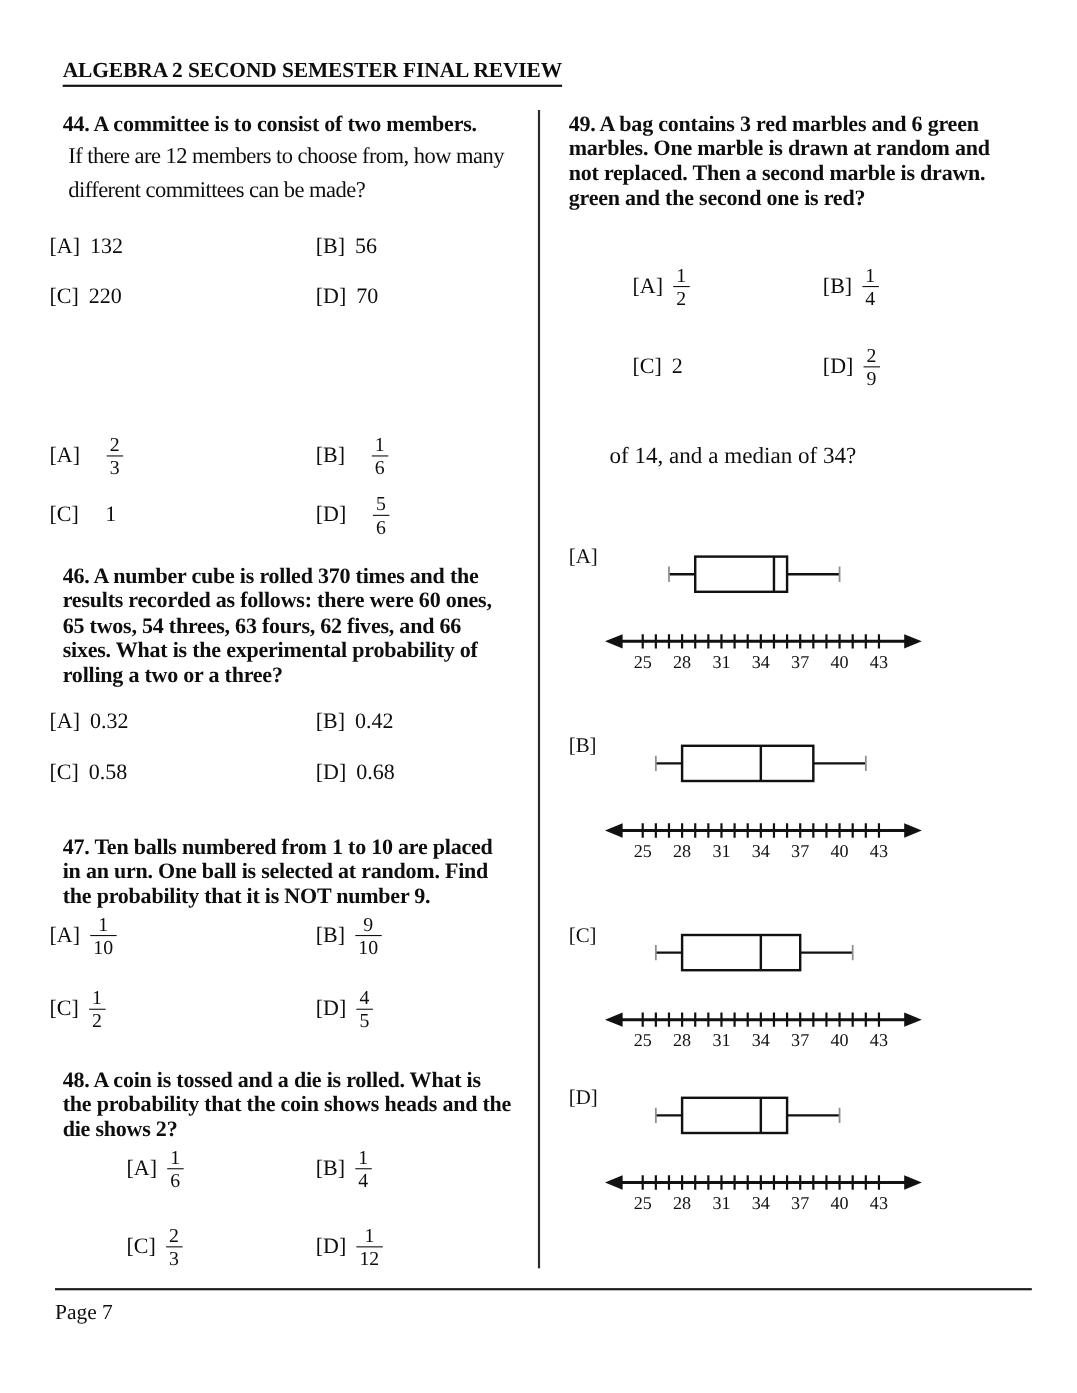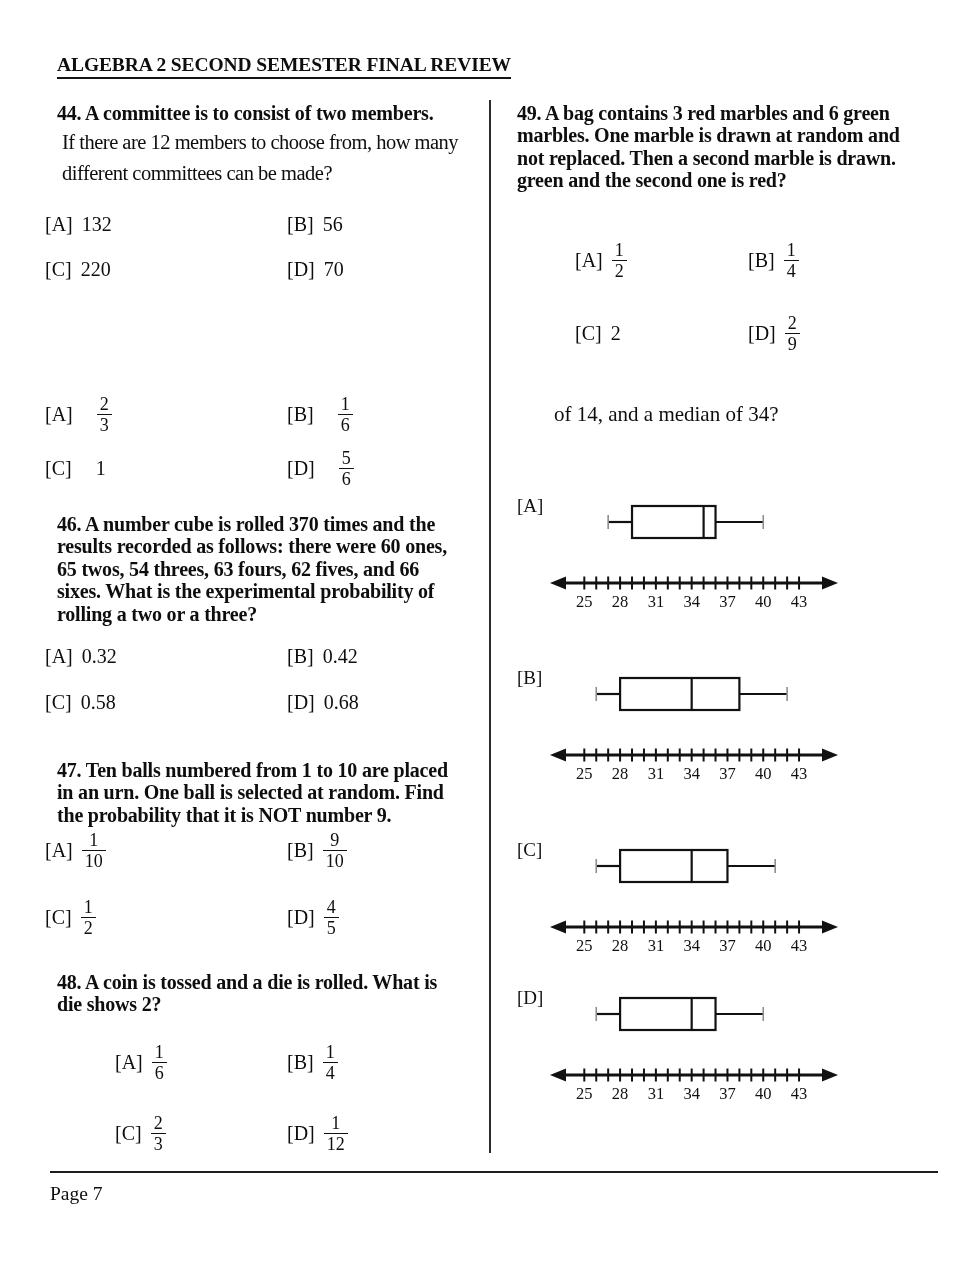--- a/index.html
+++ b/index.html
@@ -145,20 +145,21 @@
   <div class="abs opt h44" style="left:287px;top:894px">
     <span class="opt-label">[D]</span>
     <span class="frac">
       <span class="num">4</span>
       <span class="den">5</span>
     </span>
   </div>
 
   <div class="abs qtext" style="left:57px;top:971px">
     <div>48.  A coin is tossed and a die is rolled. What is</div>
+    <div>the probability that the coin shows heads and the</div>
     <div>die shows 2?</div>
   </div>
   <div class="abs opt h44" style="left:115px;top:1039px">
     <span class="opt-label">[A]</span>
     <span class="frac">
       <span class="num">1</span>
       <span class="den">6</span>
     </span>
   </div>
   <div class="abs opt h44" style="left:287px;top:1039px">

